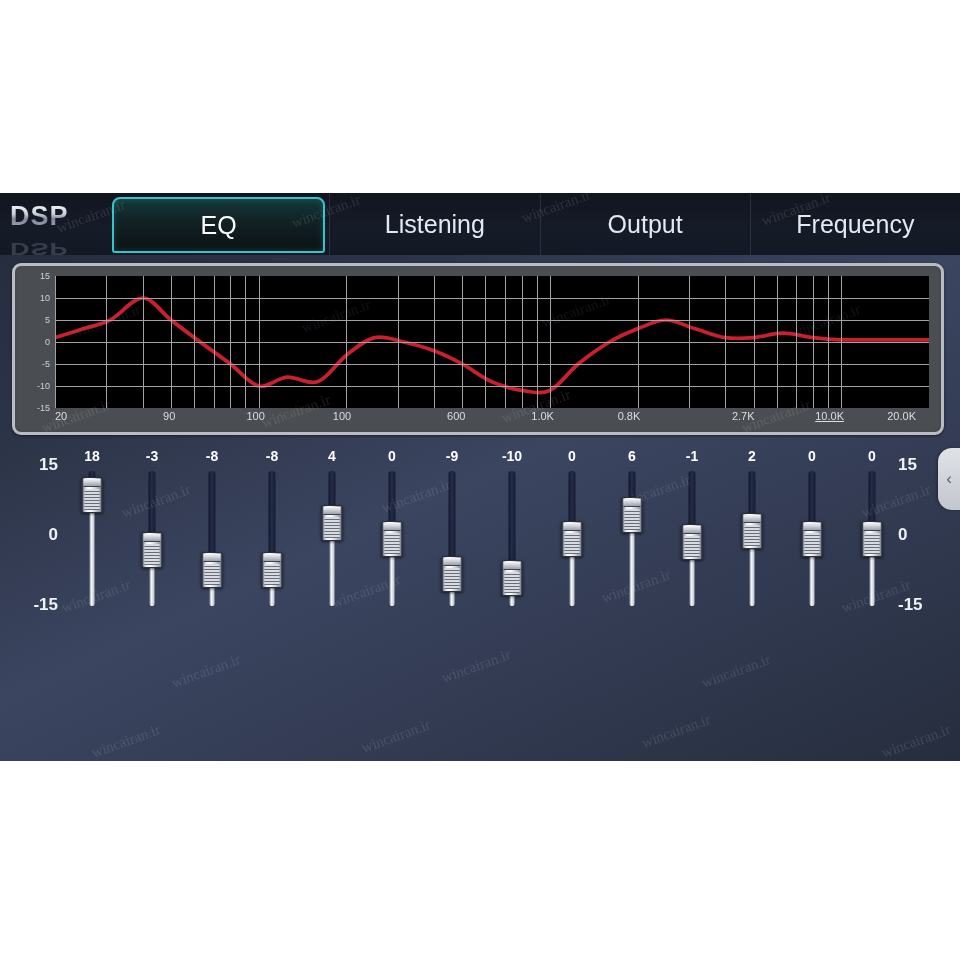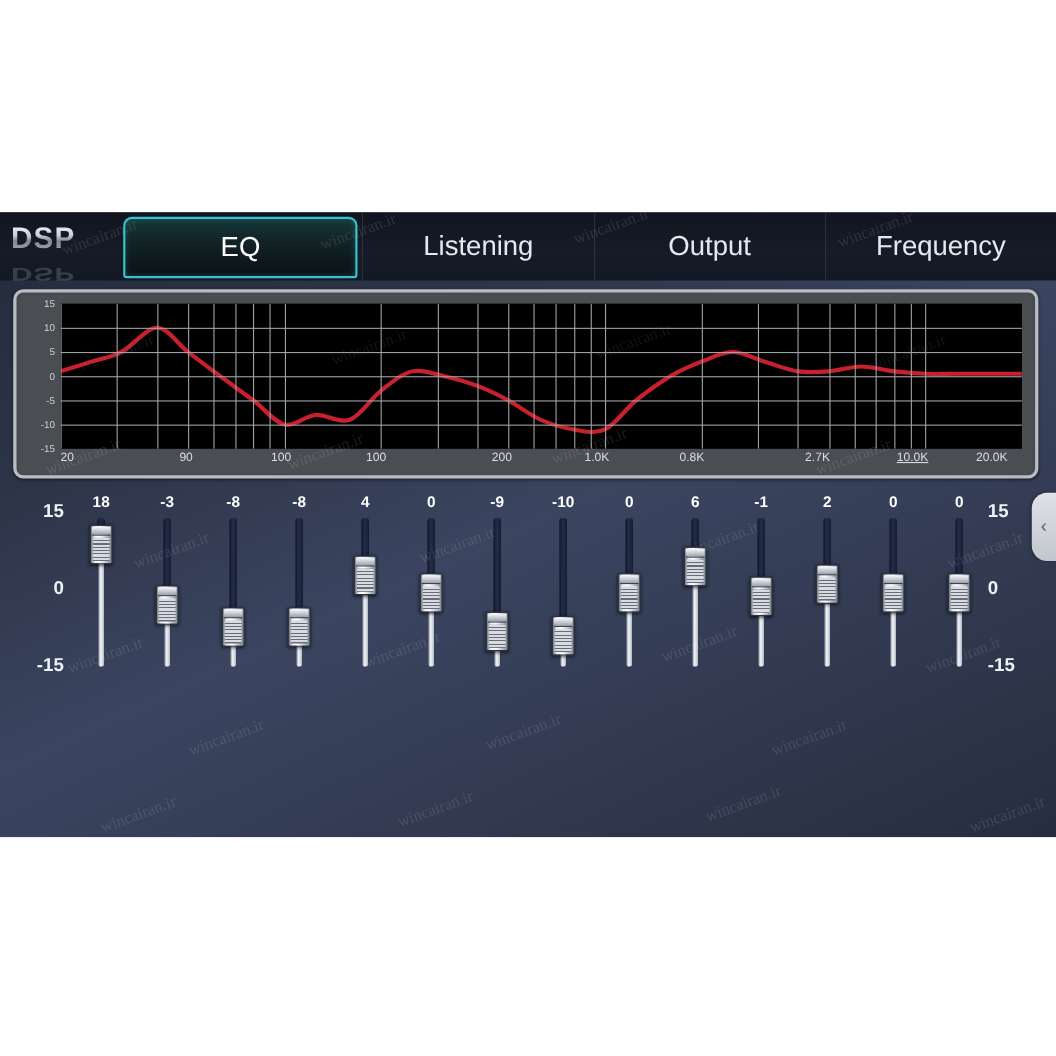--- a/index.html
+++ b/index.html
@@ -260,21 +260,21 @@
           <div class="gl-v" style="left: 84.8023%;"></div>
           <div class="gl-v" style="left: 86.7353%;"></div>
           <div class="gl-v" style="left: 88.4404%;"></div>
           <div class="gl-v" style="left: 89.9657%;"></div>
         </div>
       <div class="xlabels" id="xlabels">
           <span style="left: 0%; transform: none;">20</span>
           <span style="left: 13.2647%;">90</span>
           <span style="left: 23.299%;">100</span>
           <span style="left: 33.3333%;">100</span>
-          <span style="left: 46.598%;">200</span>
+          <span style="left: 46.598%;">600</span>
           <span style="left: 56.6323%;">1.0K</span>
           <span style="left: 66.6667%;">0.8K</span>
           <span style="left: 79.9313%;">2.7K</span>
           <span style="left: 89.9657%; text-decoration: underline;">10.0K</span>
           <span style="left: auto; right: 0px; transform: none;">20.0K</span>
         </div>
     </div>
   </div>
 
   <div class="scale-left">

